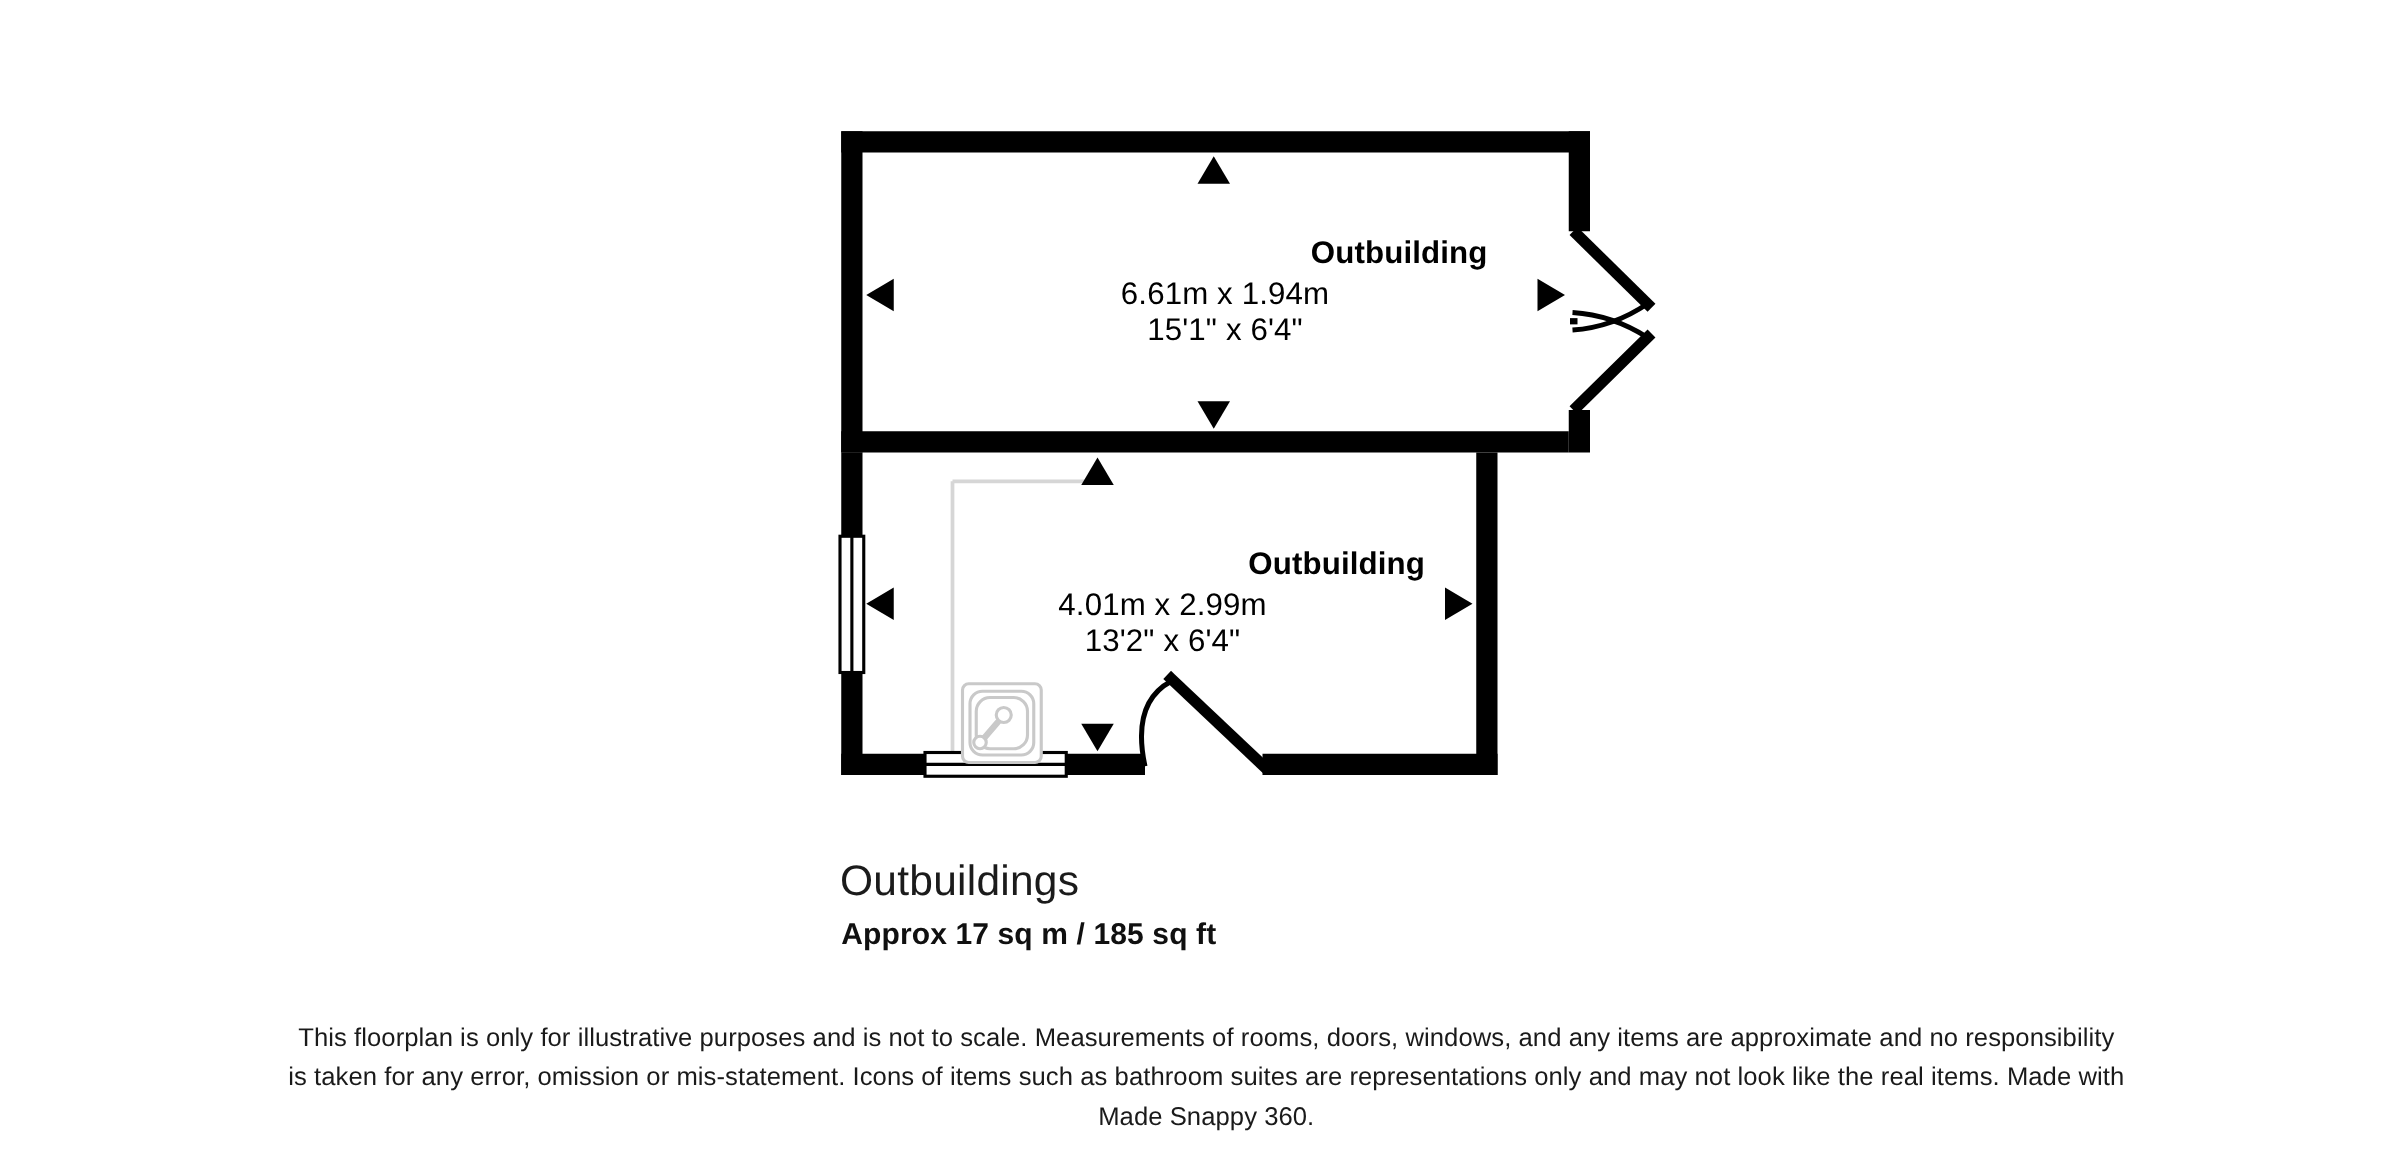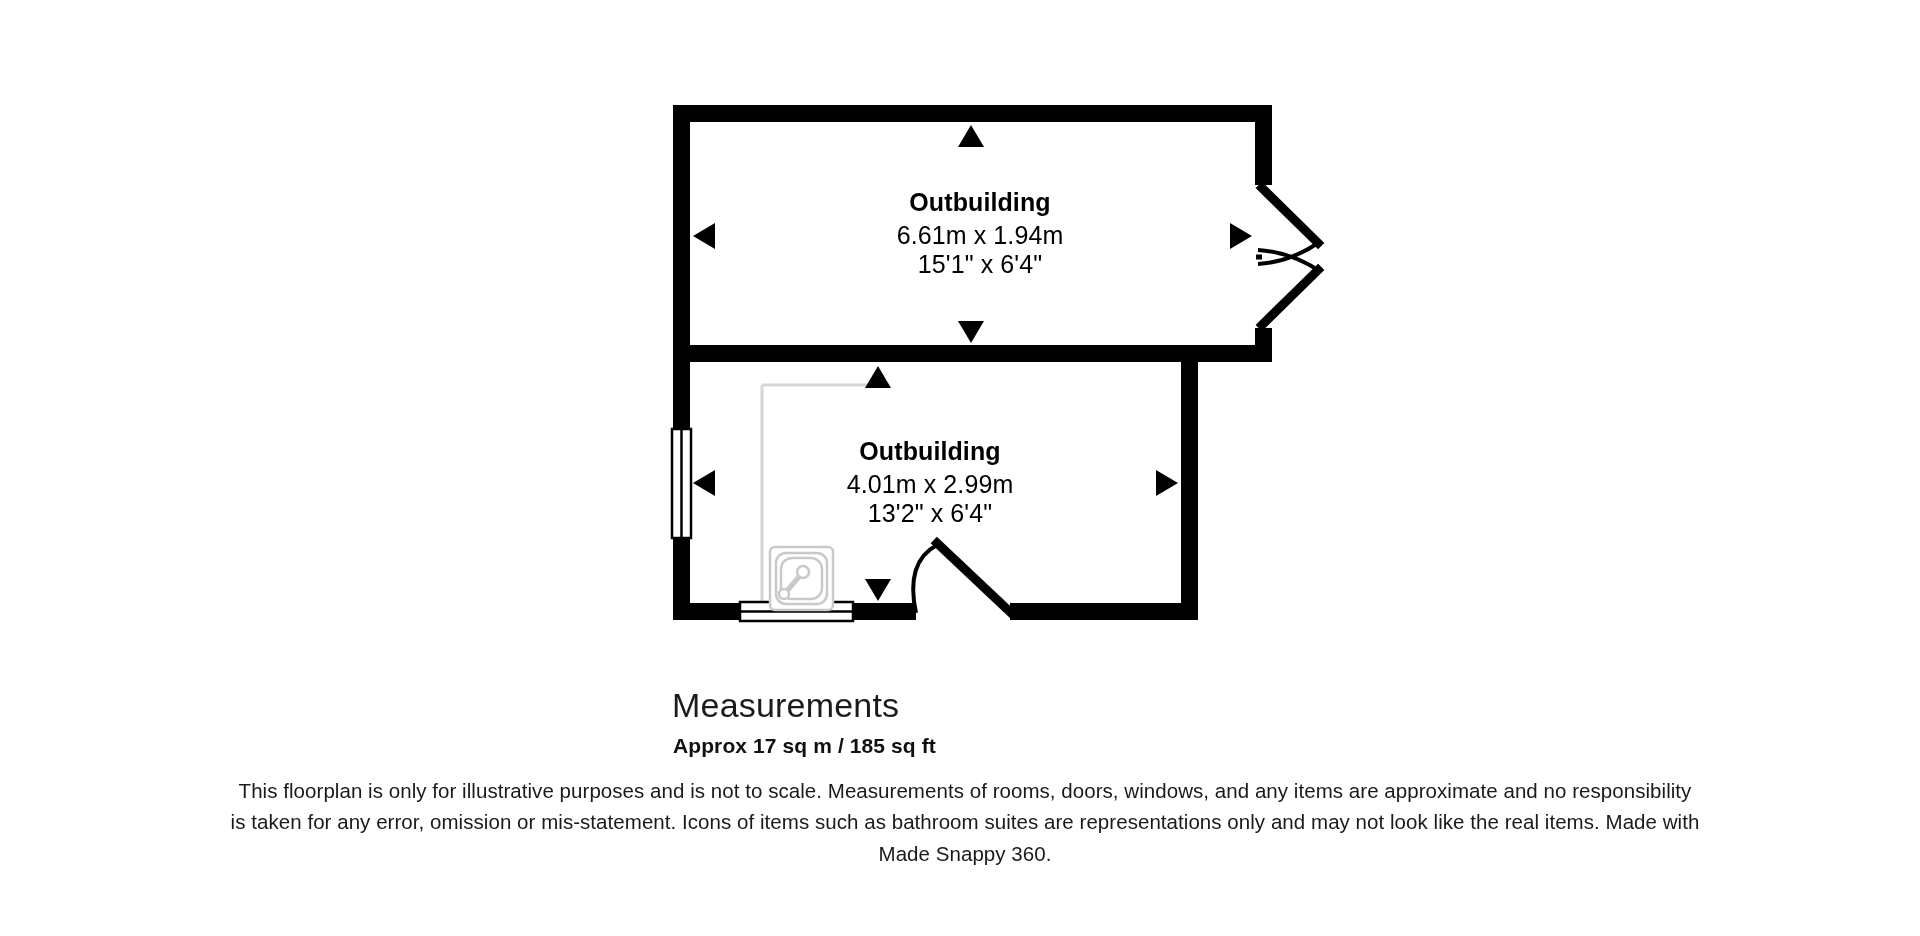--- a/index.html
+++ b/index.html
@@ -40,20 +40,21 @@
     line-height: 1.18;
     color: #000000;
     white-space: nowrap;
   }
   .room-label .room-name {
     display: block;
     font-size: 25px;
     font-weight: bold;
     letter-spacing: 0.1px;
     margin-bottom: 3px;
+    text-align: right;
   }
   .room-label .room-dim {
     display: block;
     font-size: 25px;
     font-weight: normal;
     letter-spacing: 0.1px;
   }
 
   #room-label-upper {
     left: 770px;
@@ -77,31 +78,31 @@
   #plan-title {
     font-size: 34px;
     font-weight: normal;
     color: #1b1b1b;
     line-height: 1.12;
     letter-spacing: 0.2px;
   }
   #plan-area {
     margin-top: 10px;
     margin-left: 1px;
-    font-size: 21px;
+    font-size: 24px;
     font-weight: bold;
     color: #101010;
     letter-spacing: 0.1px;
   }
 
   
   #disclaimer {
     position: absolute;
     left: 230px;
-    top: 775px;
+    top: 815px;
     width: 1470px;
     text-align: center;
     font-size: 20.5px;
     line-height: 1.53;
     color: #1a1a1a;
     letter-spacing: 0.05px;
   }
 </style>
 </head>
 <body>
@@ -211,19 +212,19 @@
     <span class="room-dim">15'1" x 6'4"</span>
   </div>
 
   <div class="room-label" id="room-label-lower">
     <span class="room-name">Outbuilding</span>
     <span class="room-dim">4.01m x 2.99m</span>
     <span class="room-dim">13'2" x 6'4"</span>
   </div>
 
   <div id="caption-block">
-    <div id="plan-title">Measurements</div>
+    <div id="plan-title">Outbuildings</div>
     <div id="plan-area">Approx 17 sq m / 185 sq ft</div>
   </div>
 
   <div id="disclaimer">This floorplan is only for illustrative purposes and is not to scale. Measurements of rooms, doors, windows, and any items are approximate and no responsibility is taken for any error, omission or mis-statement. Icons of items such as bathroom suites are representations only and may not look like the real items. Made with Made Snappy 360.</div>
 
 </div>
 
 </body></html>

